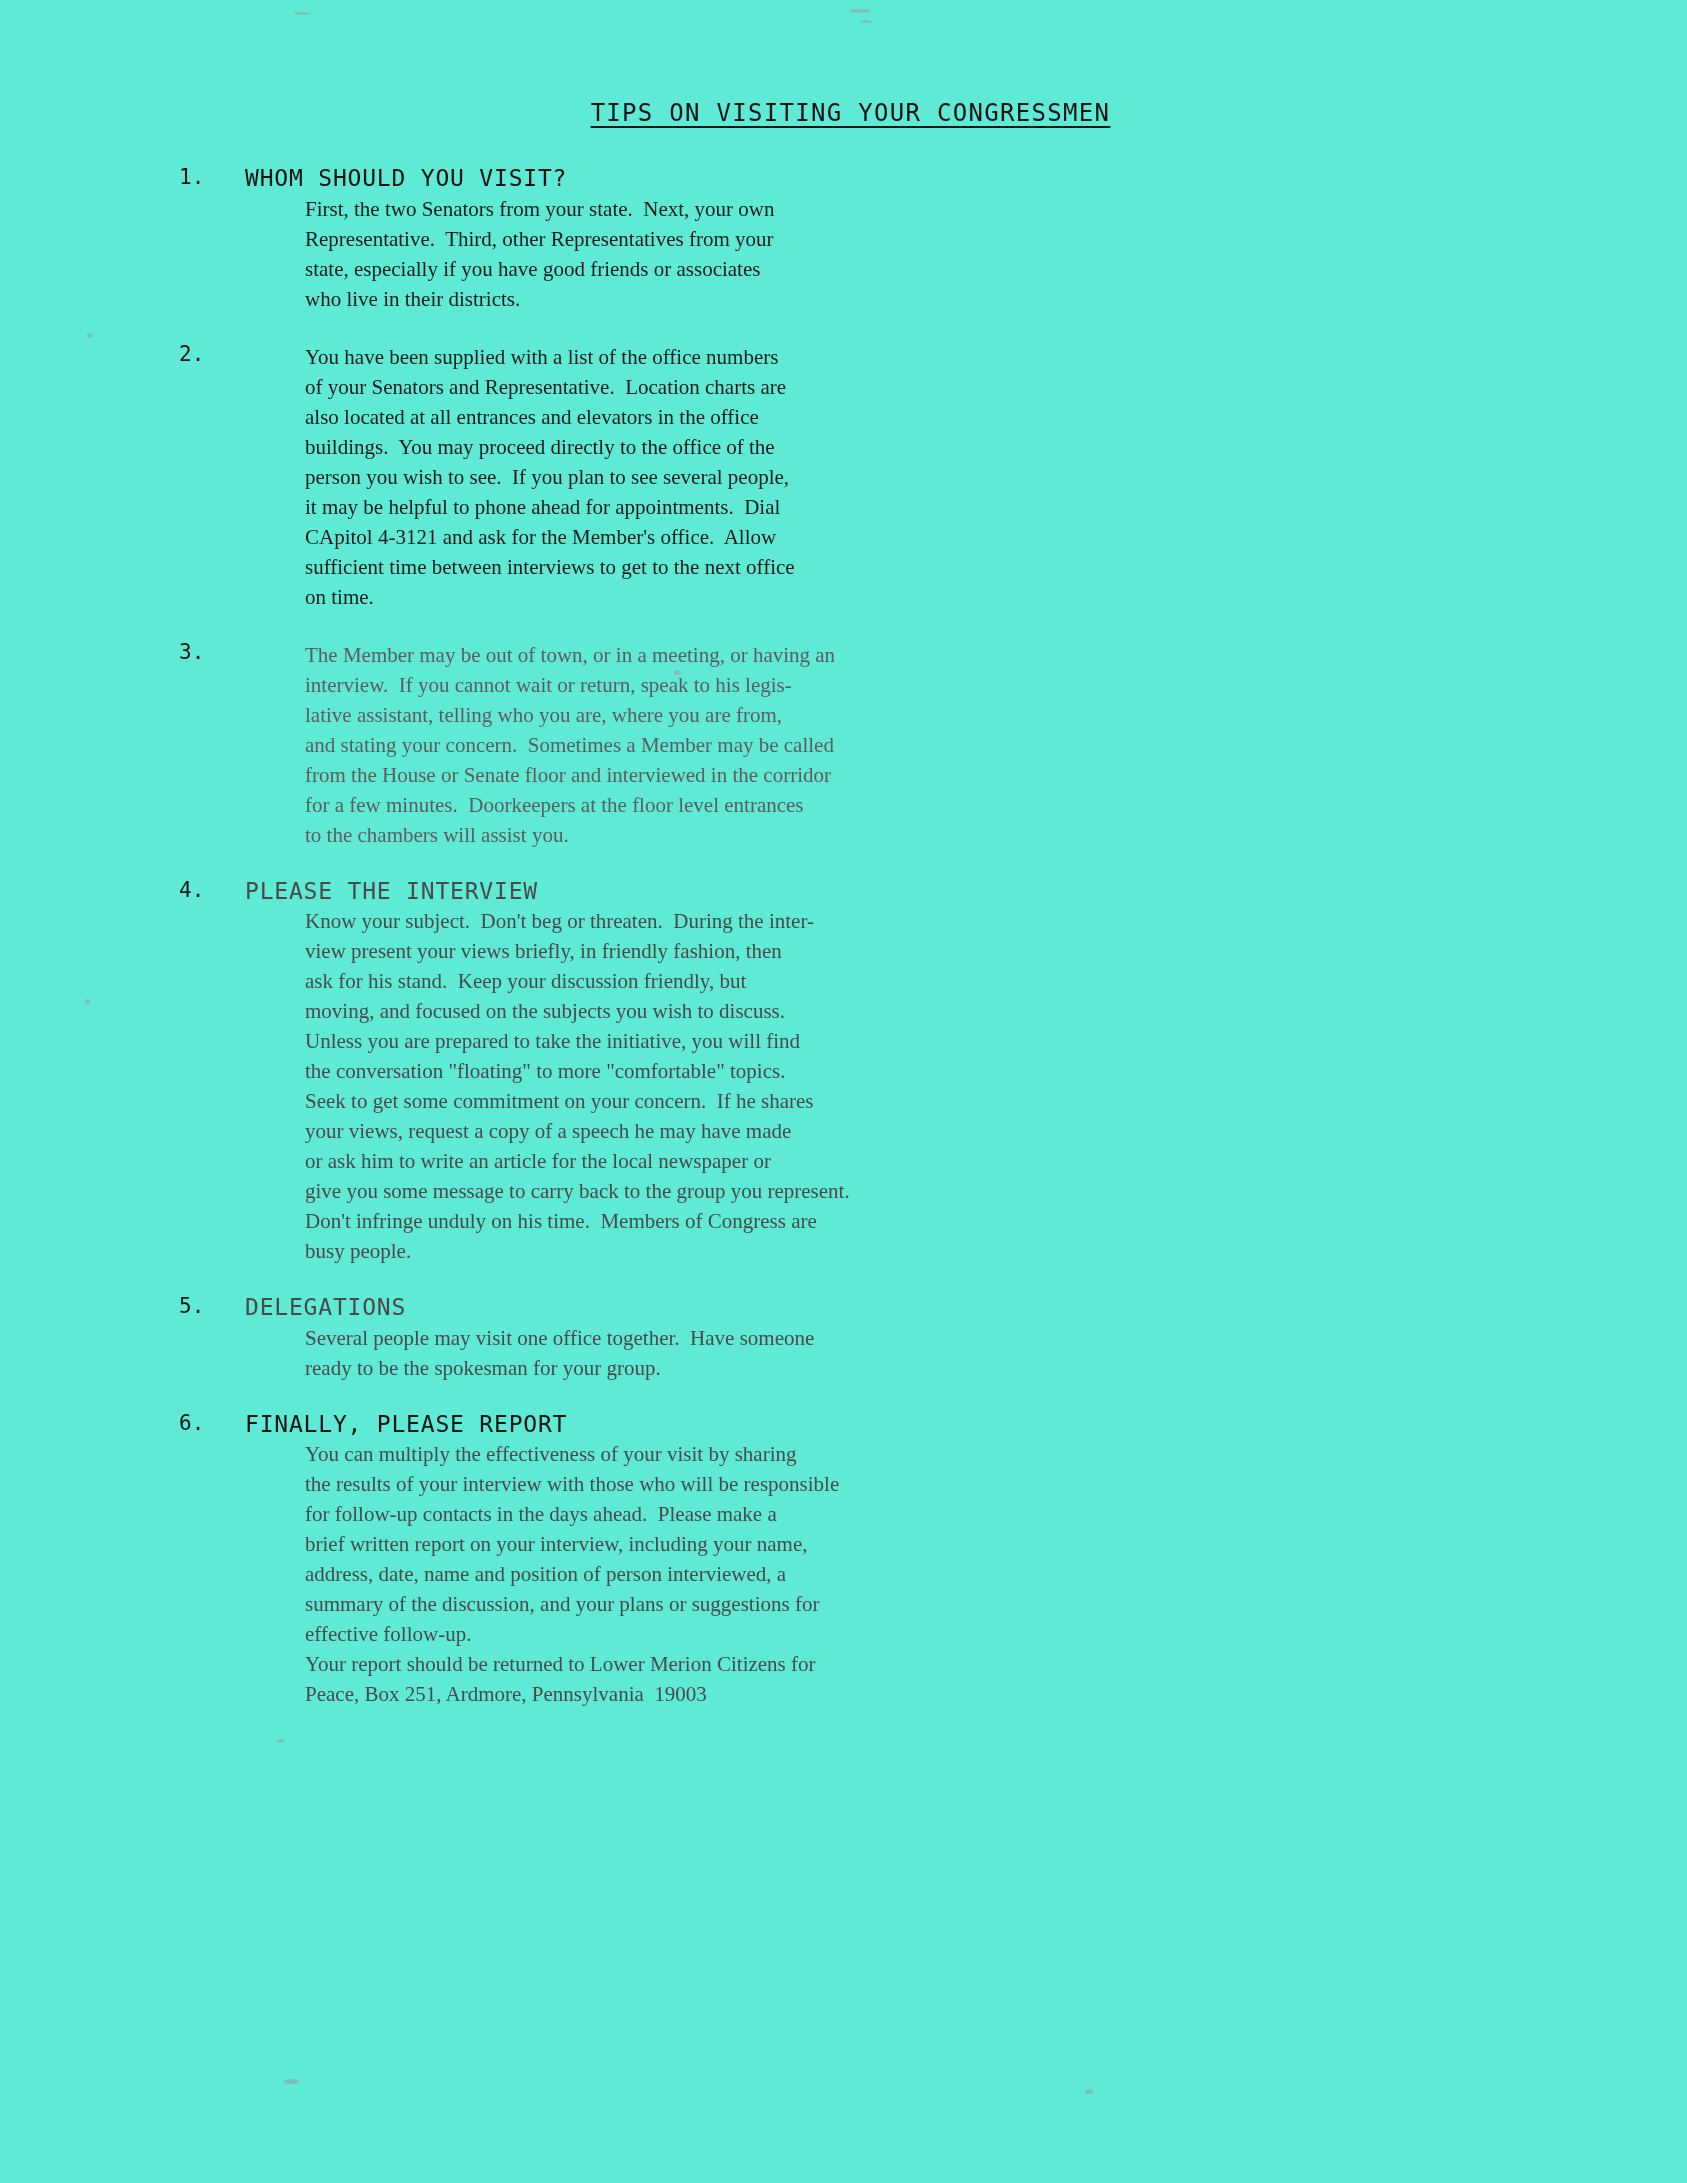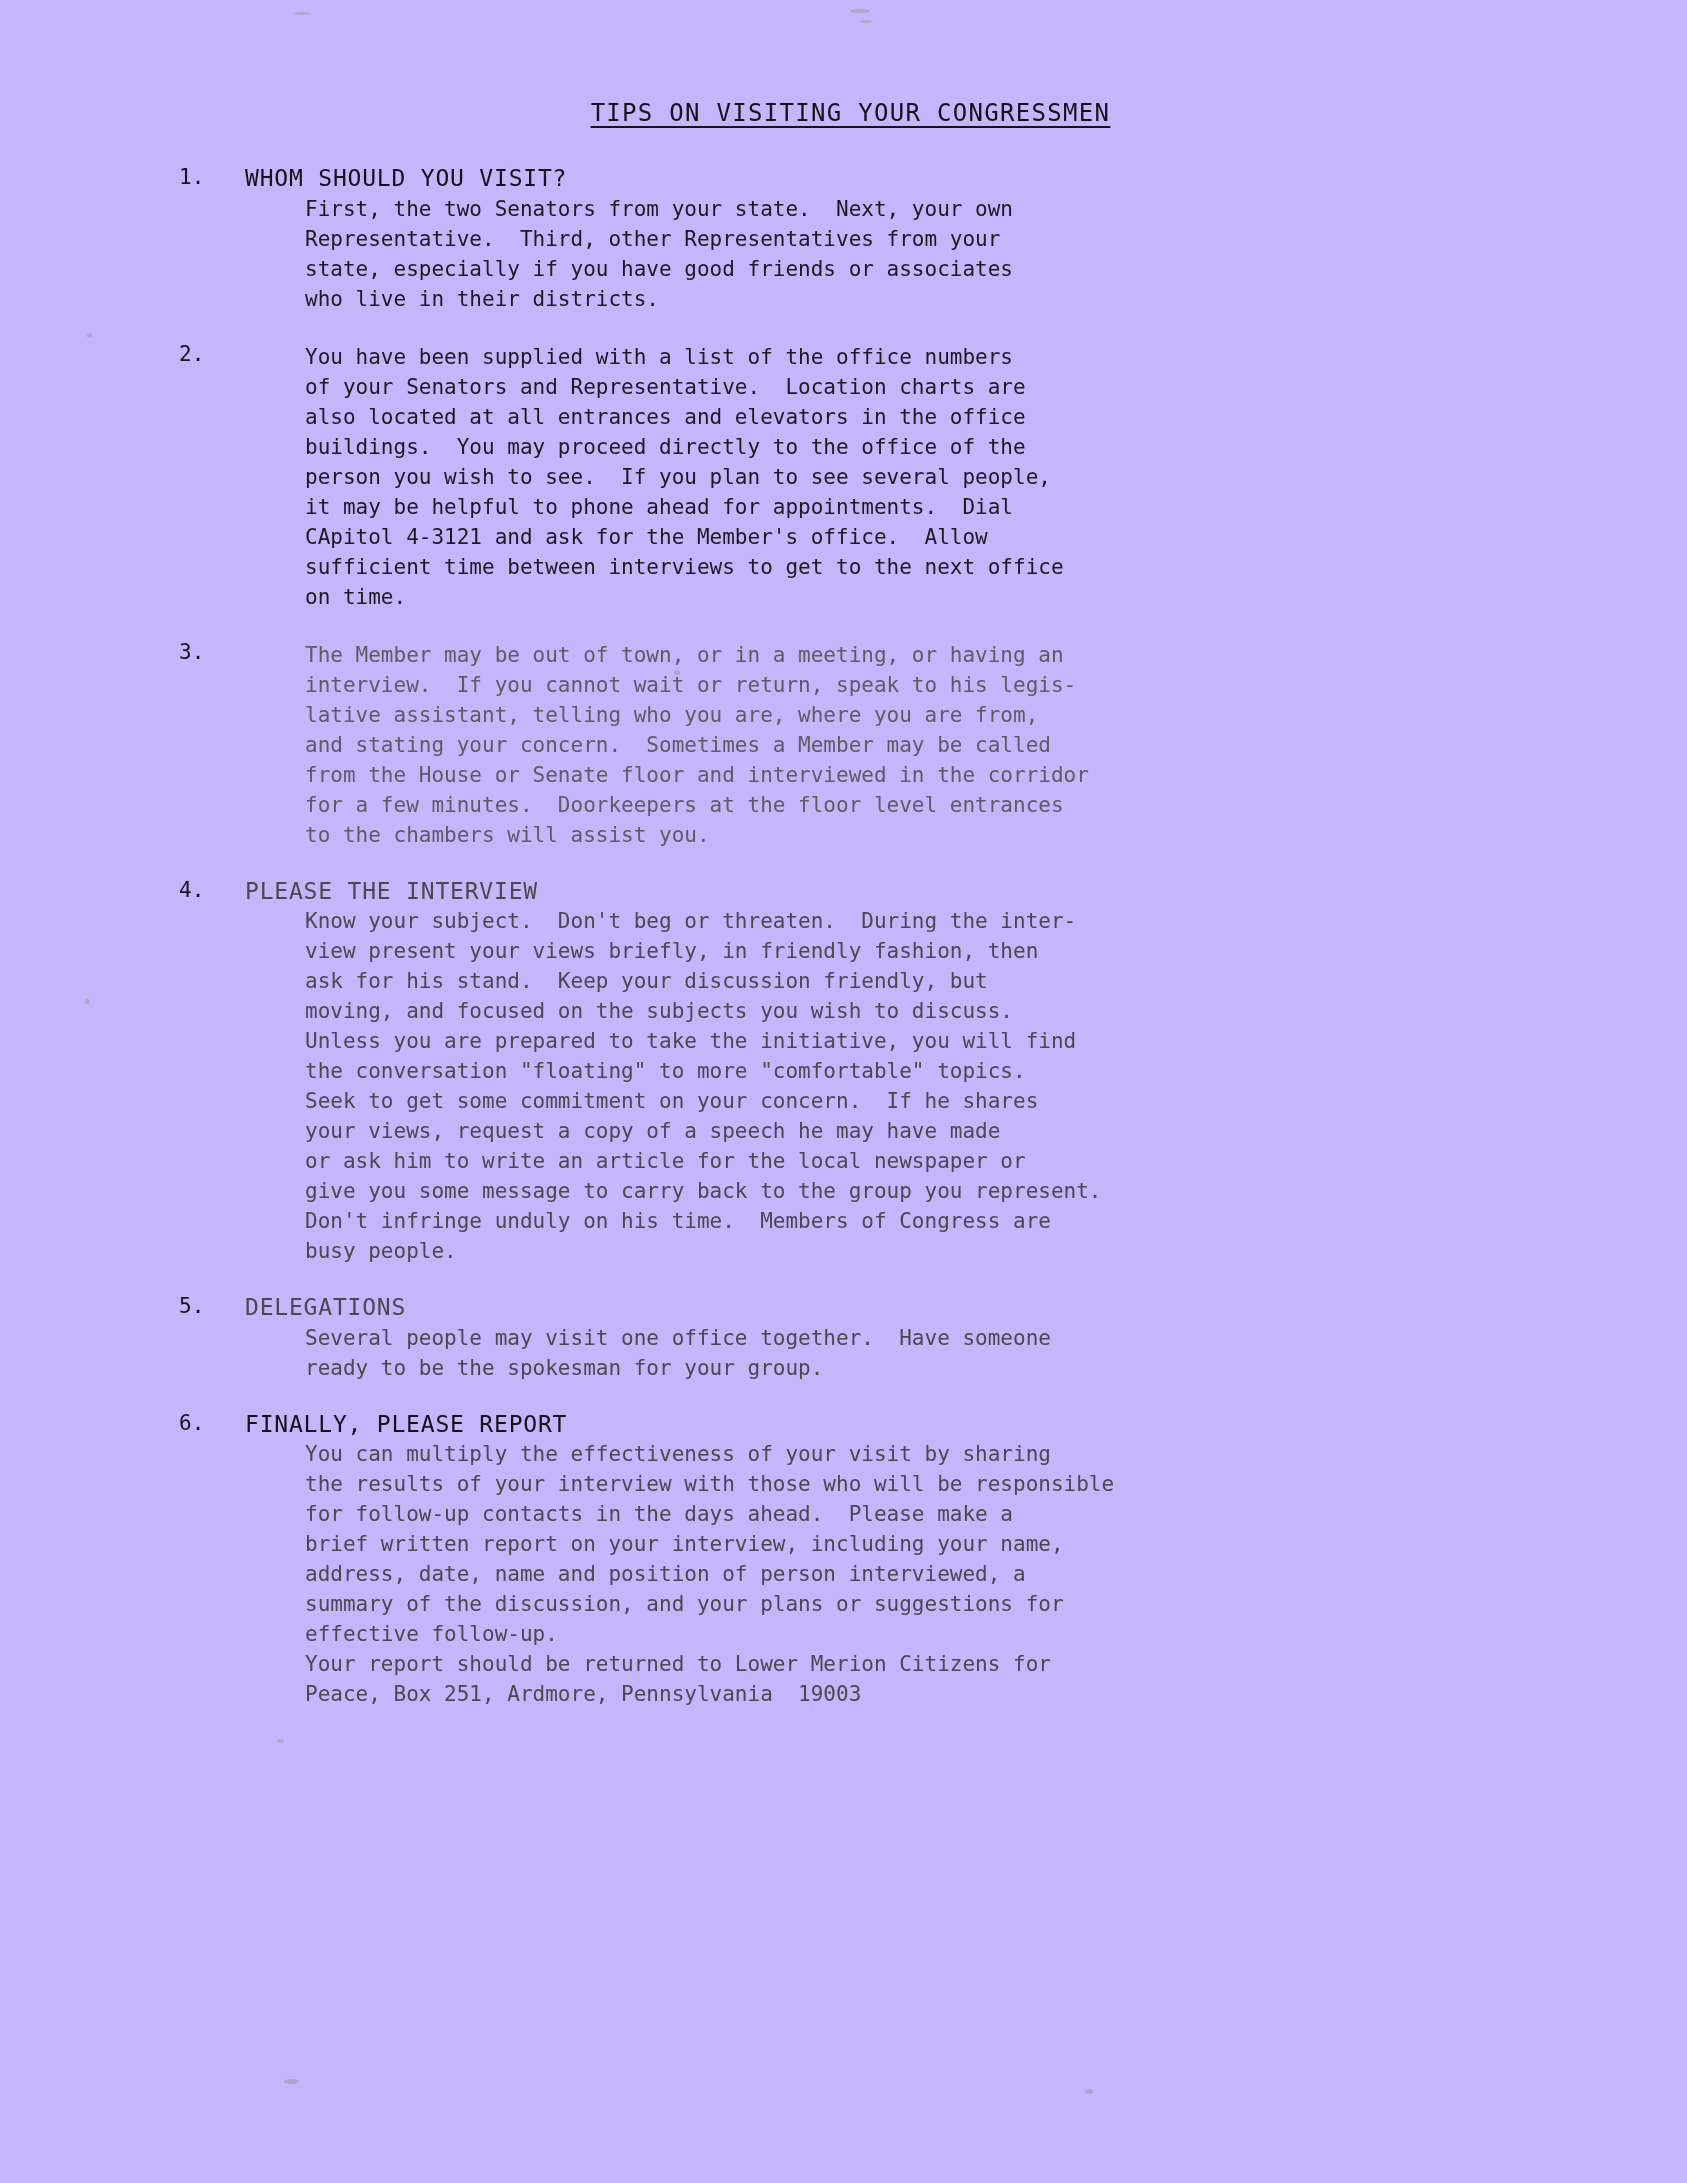--- a/index.html
+++ b/index.html
@@ -11,21 +11,21 @@
     width: 1687px;
     height: 2183px;
     font-family: "DejaVu Sans Mono", "Liberation Mono", monospace;
     color: #1a1a1a;
     position: relative;
     overflow: hidden;
   }
   .page {
     position: absolute;
     inset: 0;
-    background: #c4b5fd;
+    background: #5eead4;
   }
   .doc {
     position: absolute;
     left: 179px;
     top: 99px;
     width: 1343px;
   }
   .doc-title {
     text-align: center;
     font-size: 24px;
@@ -57,20 +57,21 @@
     color: #141414;
     margin-bottom: 2.6px;
     white-space: pre;
   }
   .item-para {
     margin-left: 60px;
     font-size: 21px;
     line-height: 30px;
     color: #1c1c1c;
     white-space: pre-wrap;
+    font-family: Liberation Serif, serif;
   }
   
   .faded {
     color: #4a4a4a;
   }
   .faded-heavy {
     color: #5d5d5d;
   }
   .speck {
     position: absolute;

